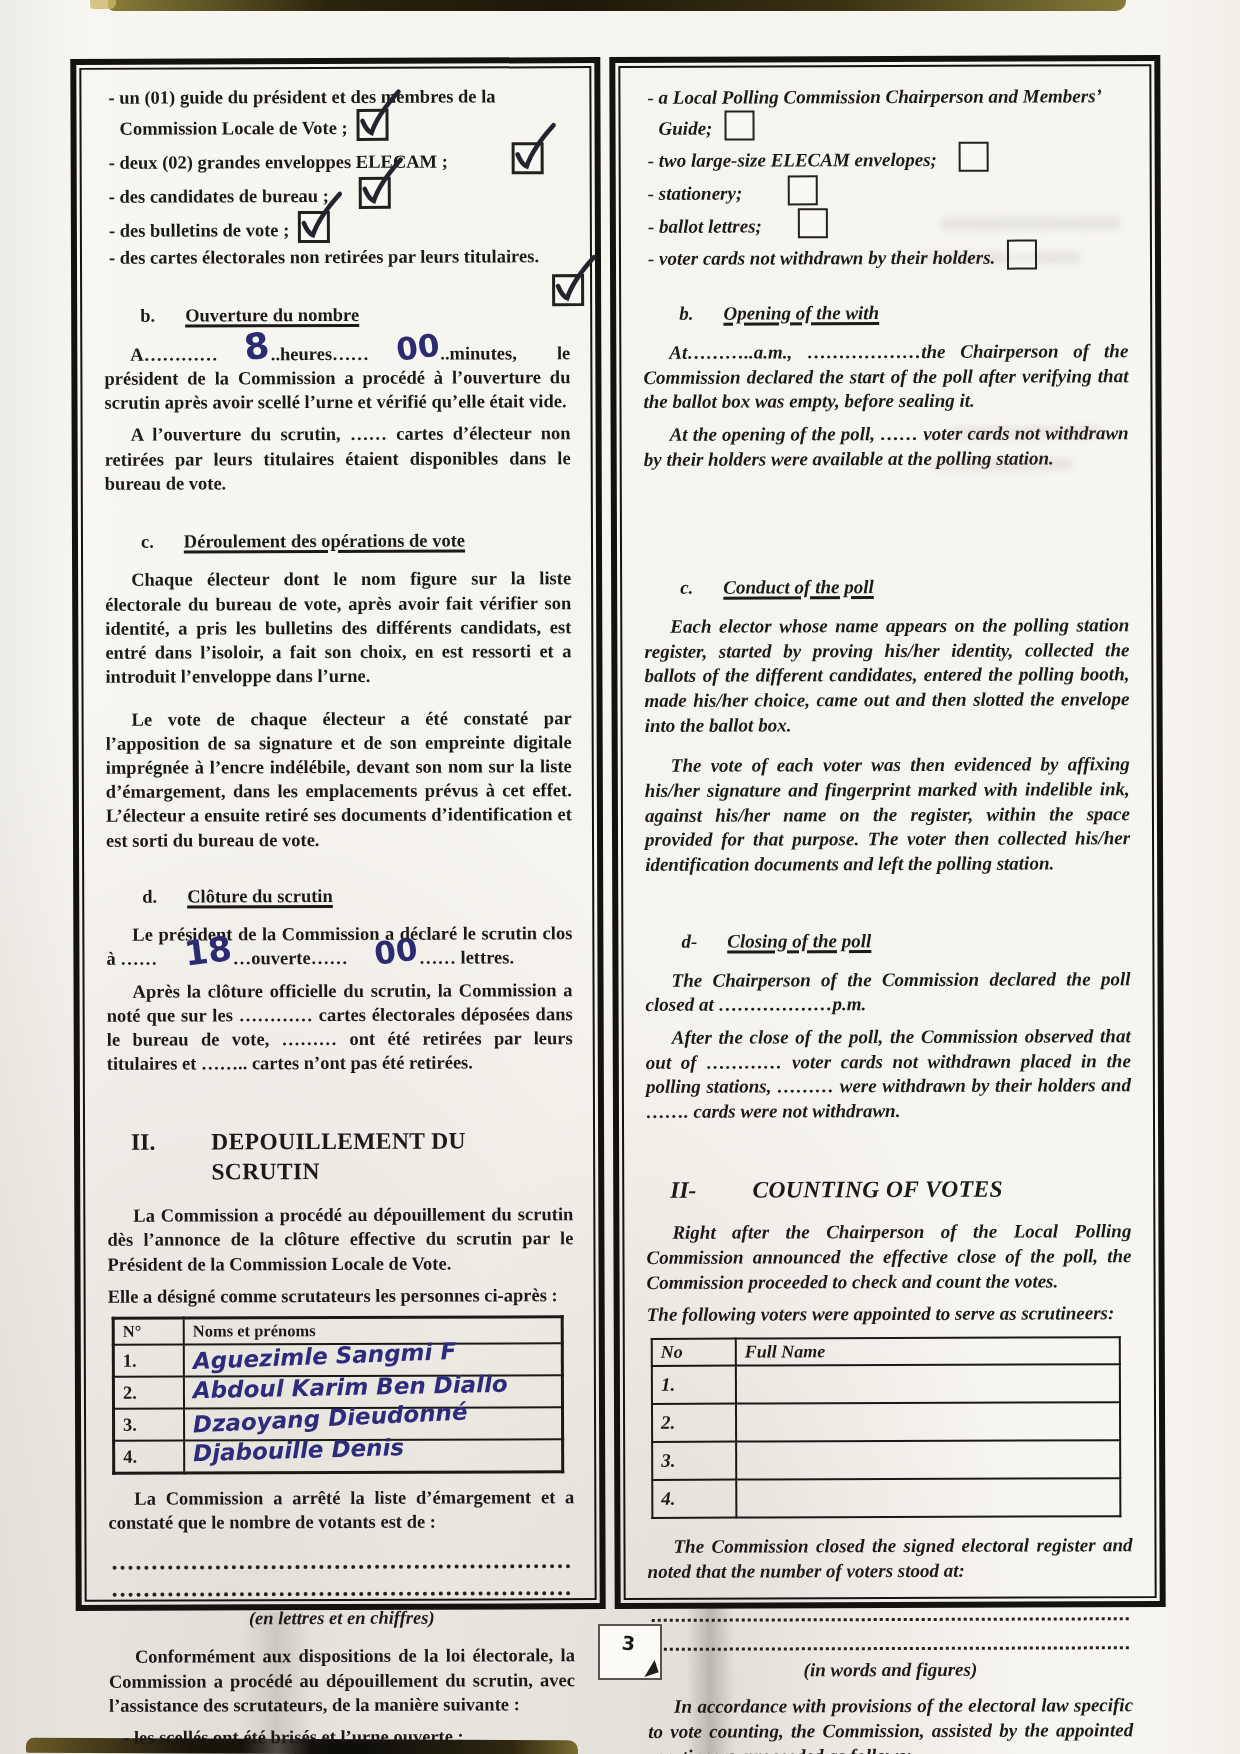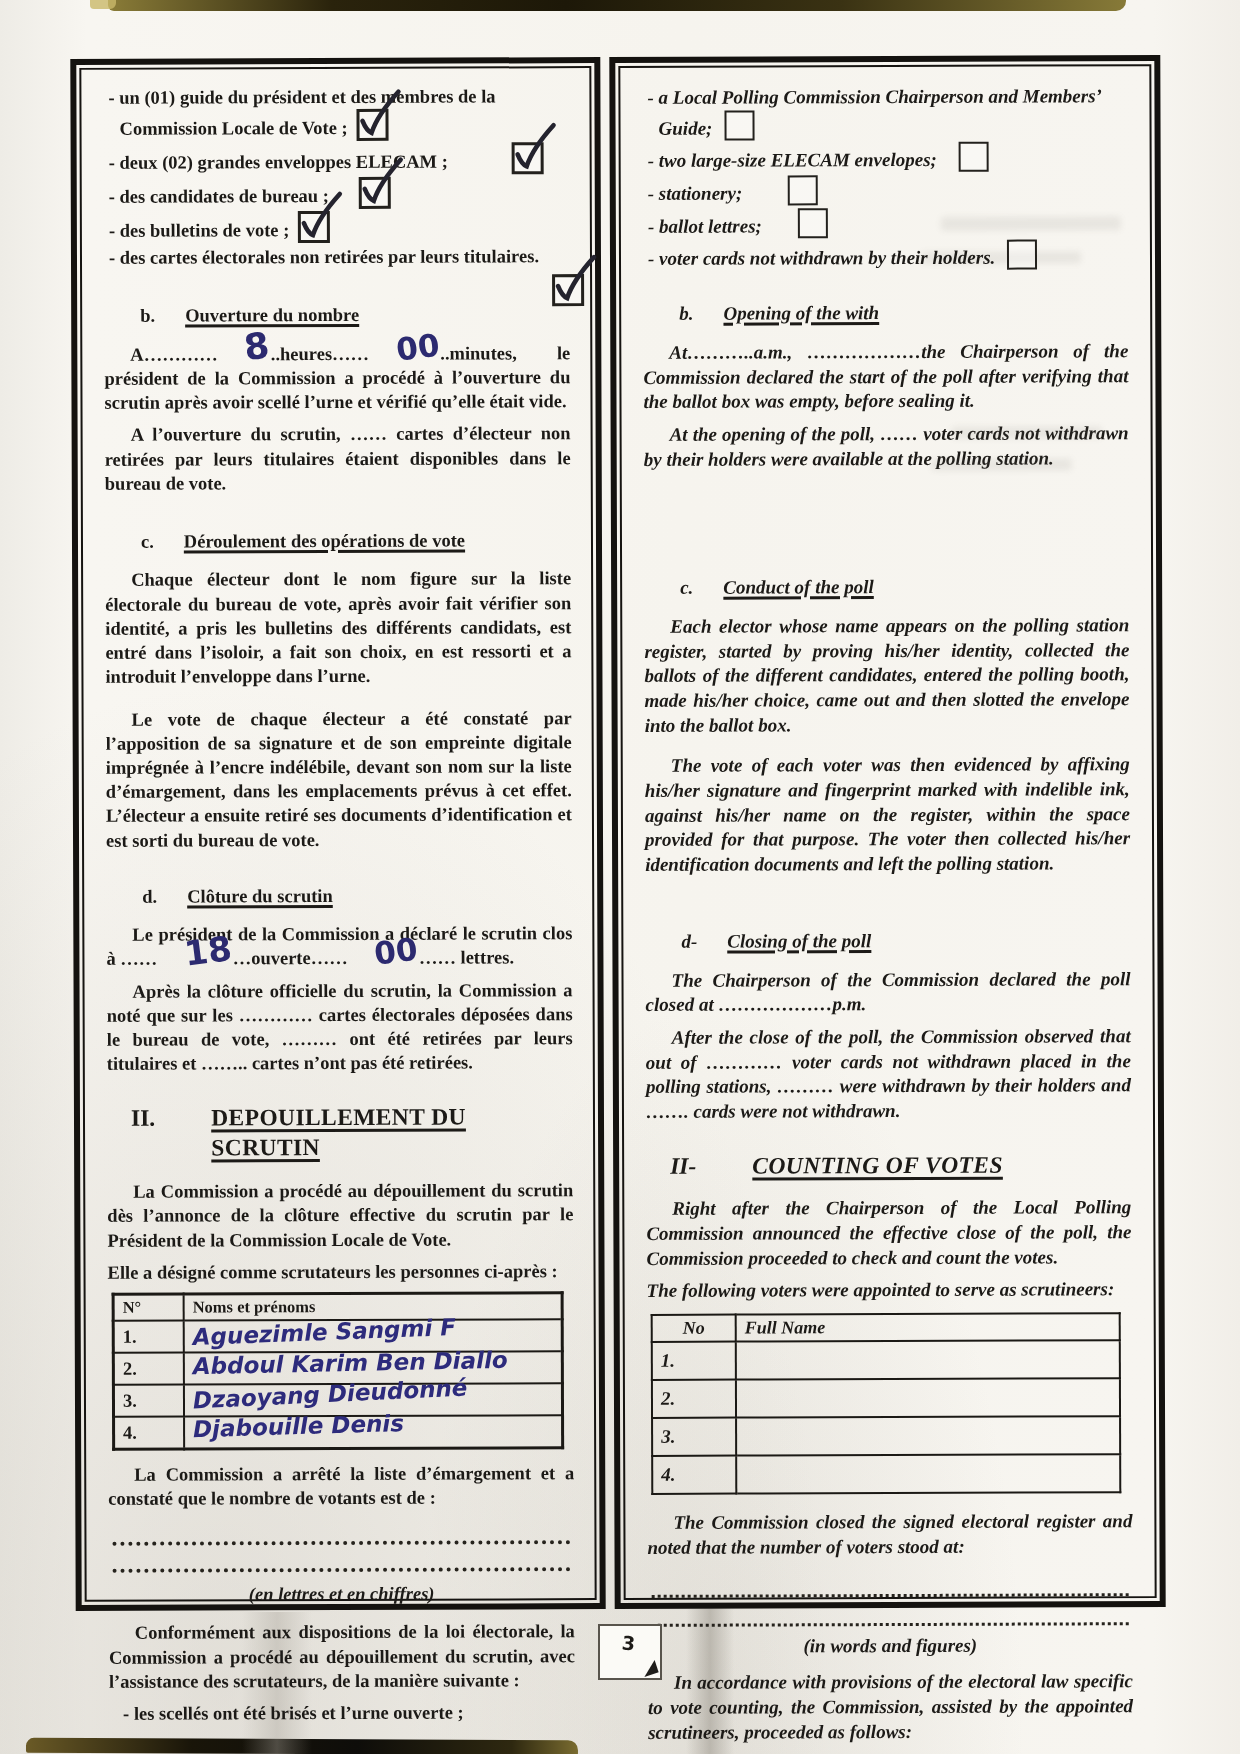--- a/index.html
+++ b/index.html
@@ -35,21 +35,21 @@
   
   .fr{font-weight:bold;font-size:18.5px;line-height:1.31;}
   .en{font-weight:bold;font-style:italic;font-size:19px;line-height:1.30;}
   p{margin:0 0 8px 0;text-align:justify;}
   .indent{text-indent:26px;}
   .checklist{list-style:none;margin:0;padding:0;}
   .checklist li{position:relative;padding-left:16px;text-indent:-11px;margin-bottom:2px;}
   .sec{display:flex;gap:30px;margin:24px 0 14px 36px;align-items:baseline;}
   .sec .t{text-decoration:underline;text-decoration-thickness:2.5px;text-underline-offset:3px;}
   .sec-big{display:flex;gap:56px;margin:26px 0 16px 24px;font-size:23.5px;align-items:baseline;}
-  .sec-big .t{text-decoration:underline;text-decoration-thickness:3px;text-underline-offset:4px;letter-spacing:.4px;}
+  .sec-big .t{text-decoration-thickness:3px;text-underline-offset:4px;letter-spacing:.4px;margin-top:24px;}
 
   
   .cb{display:inline-block;width:26px;height:26px;border:3px solid #23211d;
     vertical-align:-7px;margin-left:9px;position:relative;background:rgba(255,255,255,.3);}
   .cb .tick{position:absolute;left:-5px;top:-25px;width:46px;height:52px;overflow:visible;}
   .cb-far{position:absolute;right:-14px;bottom:-38px;}
   .en .cb{margin-left:12px;vertical-align:-6px;border-width:2.5px;}
 
   
   .hw{font-family:"DejaVu Sans",sans-serif;color:#2c2a70;font-weight:bold;
@@ -249,21 +249,21 @@
       <span>II-</span>
       <span class="t">COUNTING OF VOTES</span>
     </div>
 
     <p class="indent">Right after the Chairperson of the Local Polling Commission announced the effective close of the poll, the Commission proceeded to check and count the votes.</p>
     <p>The following voters were appointed to serve as scrutineers:</p>
 
     <table>
       <tbody>
           <tr>
-        <th class="col-no" style="width:66px;text-align:center;">No</th>
+        <th class="col-no" style="width:66px;">No</th>
         <th>Full Name</th>
       </tr>
       <tr>
         <td>1.</td>
         <td></td>
       </tr>
       <tr>
         <td>2.</td>
         <td></td>
       </tr>

